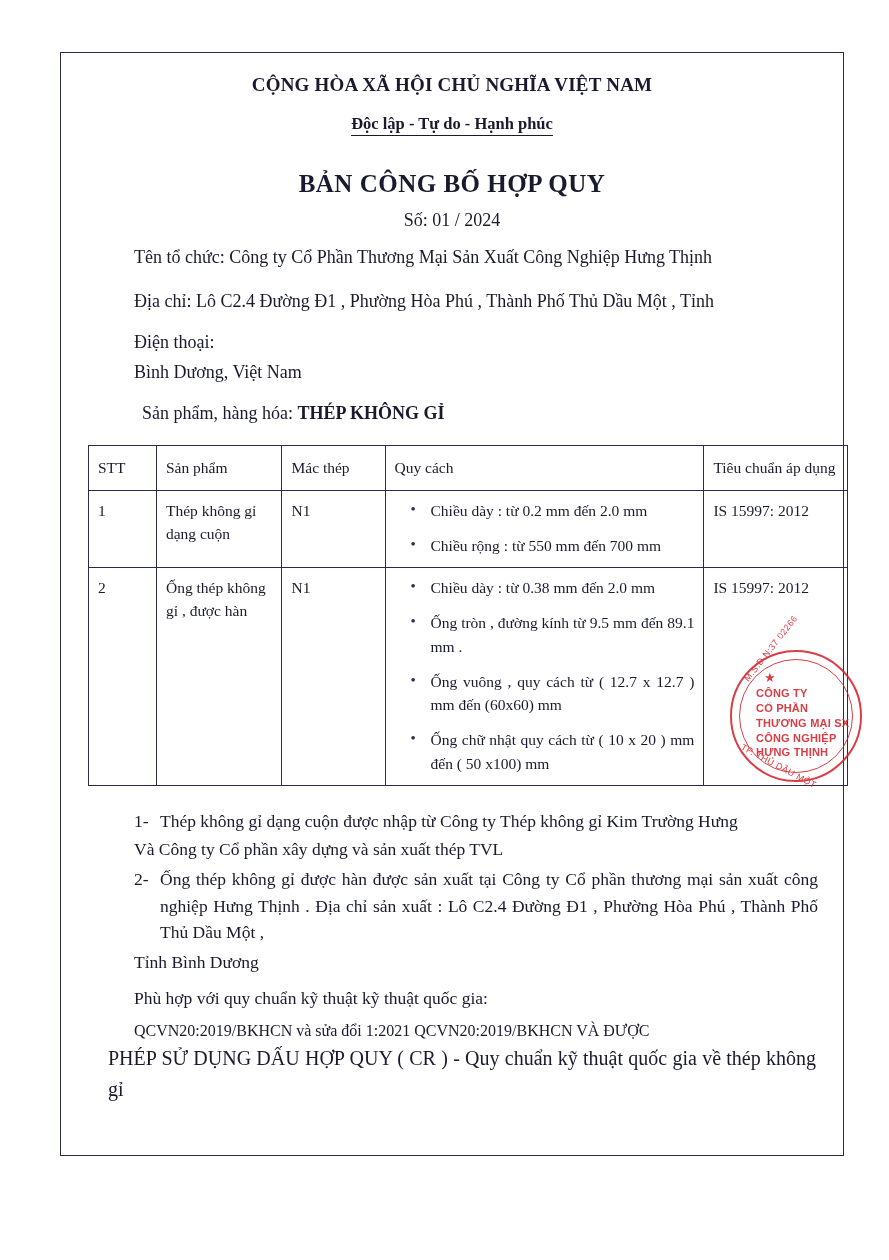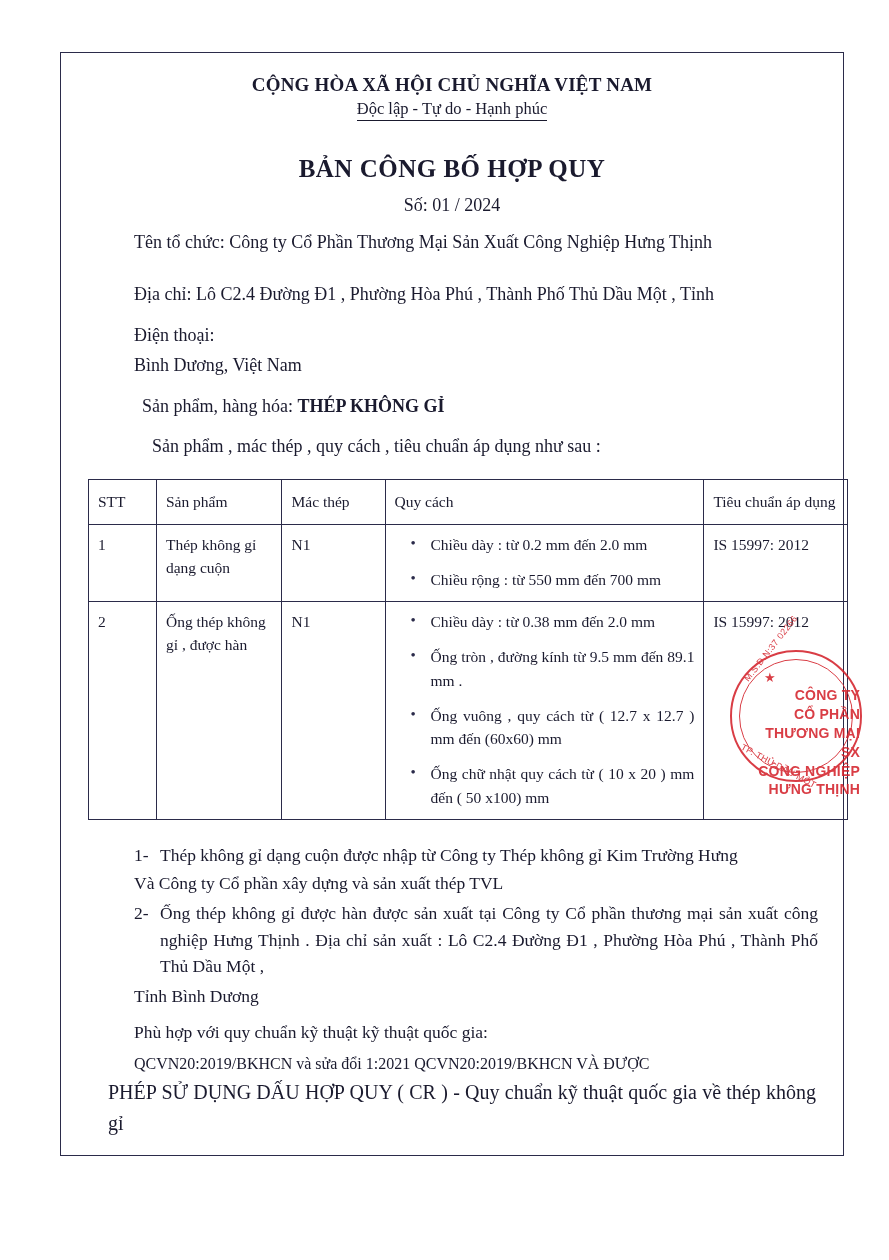--- a/index.html
+++ b/index.html
@@ -41,23 +41,23 @@
   }
   .center { text-align: center; }
 
   .nation {
     font-weight: bold;
     font-size: 19px;
     letter-spacing: 0.2px;
     margin-top: 6px;
   }
   .motto {
-    font-weight: normal;
+    font-weight: bold;
     font-size: 16.5px;
-    margin-top: 3px;
+    margin-top: 18px;
     display: inline-block;
     border-bottom: 1.3px solid #1a1a2e;
     padding-bottom: 1px;
   }
   .title {
     font-weight: bold;
     font-size: 25px;
     letter-spacing: 0.5px;
     margin-top: 34px;
   }
@@ -67,21 +67,21 @@
   }
   .para {
     font-size: 18px;
     line-height: 1.55;
     margin-top: 13px;
     padding-left: 48px;
     text-align: left;
   }
   .para.indent2 { padding-left: 56px; }
   .para.indent3 { padding-left: 66px; }
-  .para.tight { margin-top: 24px; }
+  .para.tight { margin-top: 16px; }
   .bold-inline { font-weight: bold; }
 
   table.spec {
     border-collapse: collapse;
     width: 760px;
     margin: 18px 0 0 2px;
     font-size: 15.5px;
   }
   table.spec th, table.spec td {
     border: 1px solid #2b2b4a;
@@ -190,23 +190,23 @@
     left: 34px;
     top: 20px;
     color: #d4232c;
     font-size: 13px;
   }
   .seal-center {
     position: absolute;
     left: 26px;
     top: 36px;
     width: 104px;
-    text-align: right;
+    text-align: left;
     color: #d4232c;
-    font-size: 14px;
+    font-size: 11px;
     font-weight: bold;
     line-height: 1.35;
     letter-spacing: 0.2px;
     font-family: "Liberation Sans", sans-serif;
   }
   .seal-arc {
     position: absolute;
     color: #d4232c;
     font-size: 9px;
     font-family: "Liberation Sans", sans-serif;
@@ -243,21 +243,20 @@
 
     <div class="para">Tên tổ chức: Công ty Cổ Phần Thương Mại Sản Xuất Công Nghiệp Hưng Thịnh</div>
     <div class="para tight">Địa chỉ: Lô C2.4 Đường Đ1 , Phường Hòa Phú , Thành Phố Thủ Dầu Một , Tỉnh</div>
     <div class="para">Điện thoại:</div>
     <div class="para tight" style="margin-top:2px">Bình Dương, Việt Nam</div>
 
     <div class="para indent2">
       <span>Sản phẩm, hàng hóa:</span>
       <span class="bold-inline">THÉP KHÔNG GỈ</span>
     </div>
-    <div class="para indent3">Sản phẩm , mác thép , quy cách , tiêu chuẩn áp dụng như sau :</div>
 
     <table class="spec">
       <thead>
         <tr>
           <th class="col-stt">STT</th>
           <th class="col-sp">Sản phẩm</th>
           <th class="col-mac">Mác thép</th>
           <th class="col-qc">Quy cách</th>
           <th class="col-tc">Tiêu chuẩn áp dụng</th>
         </tr>

